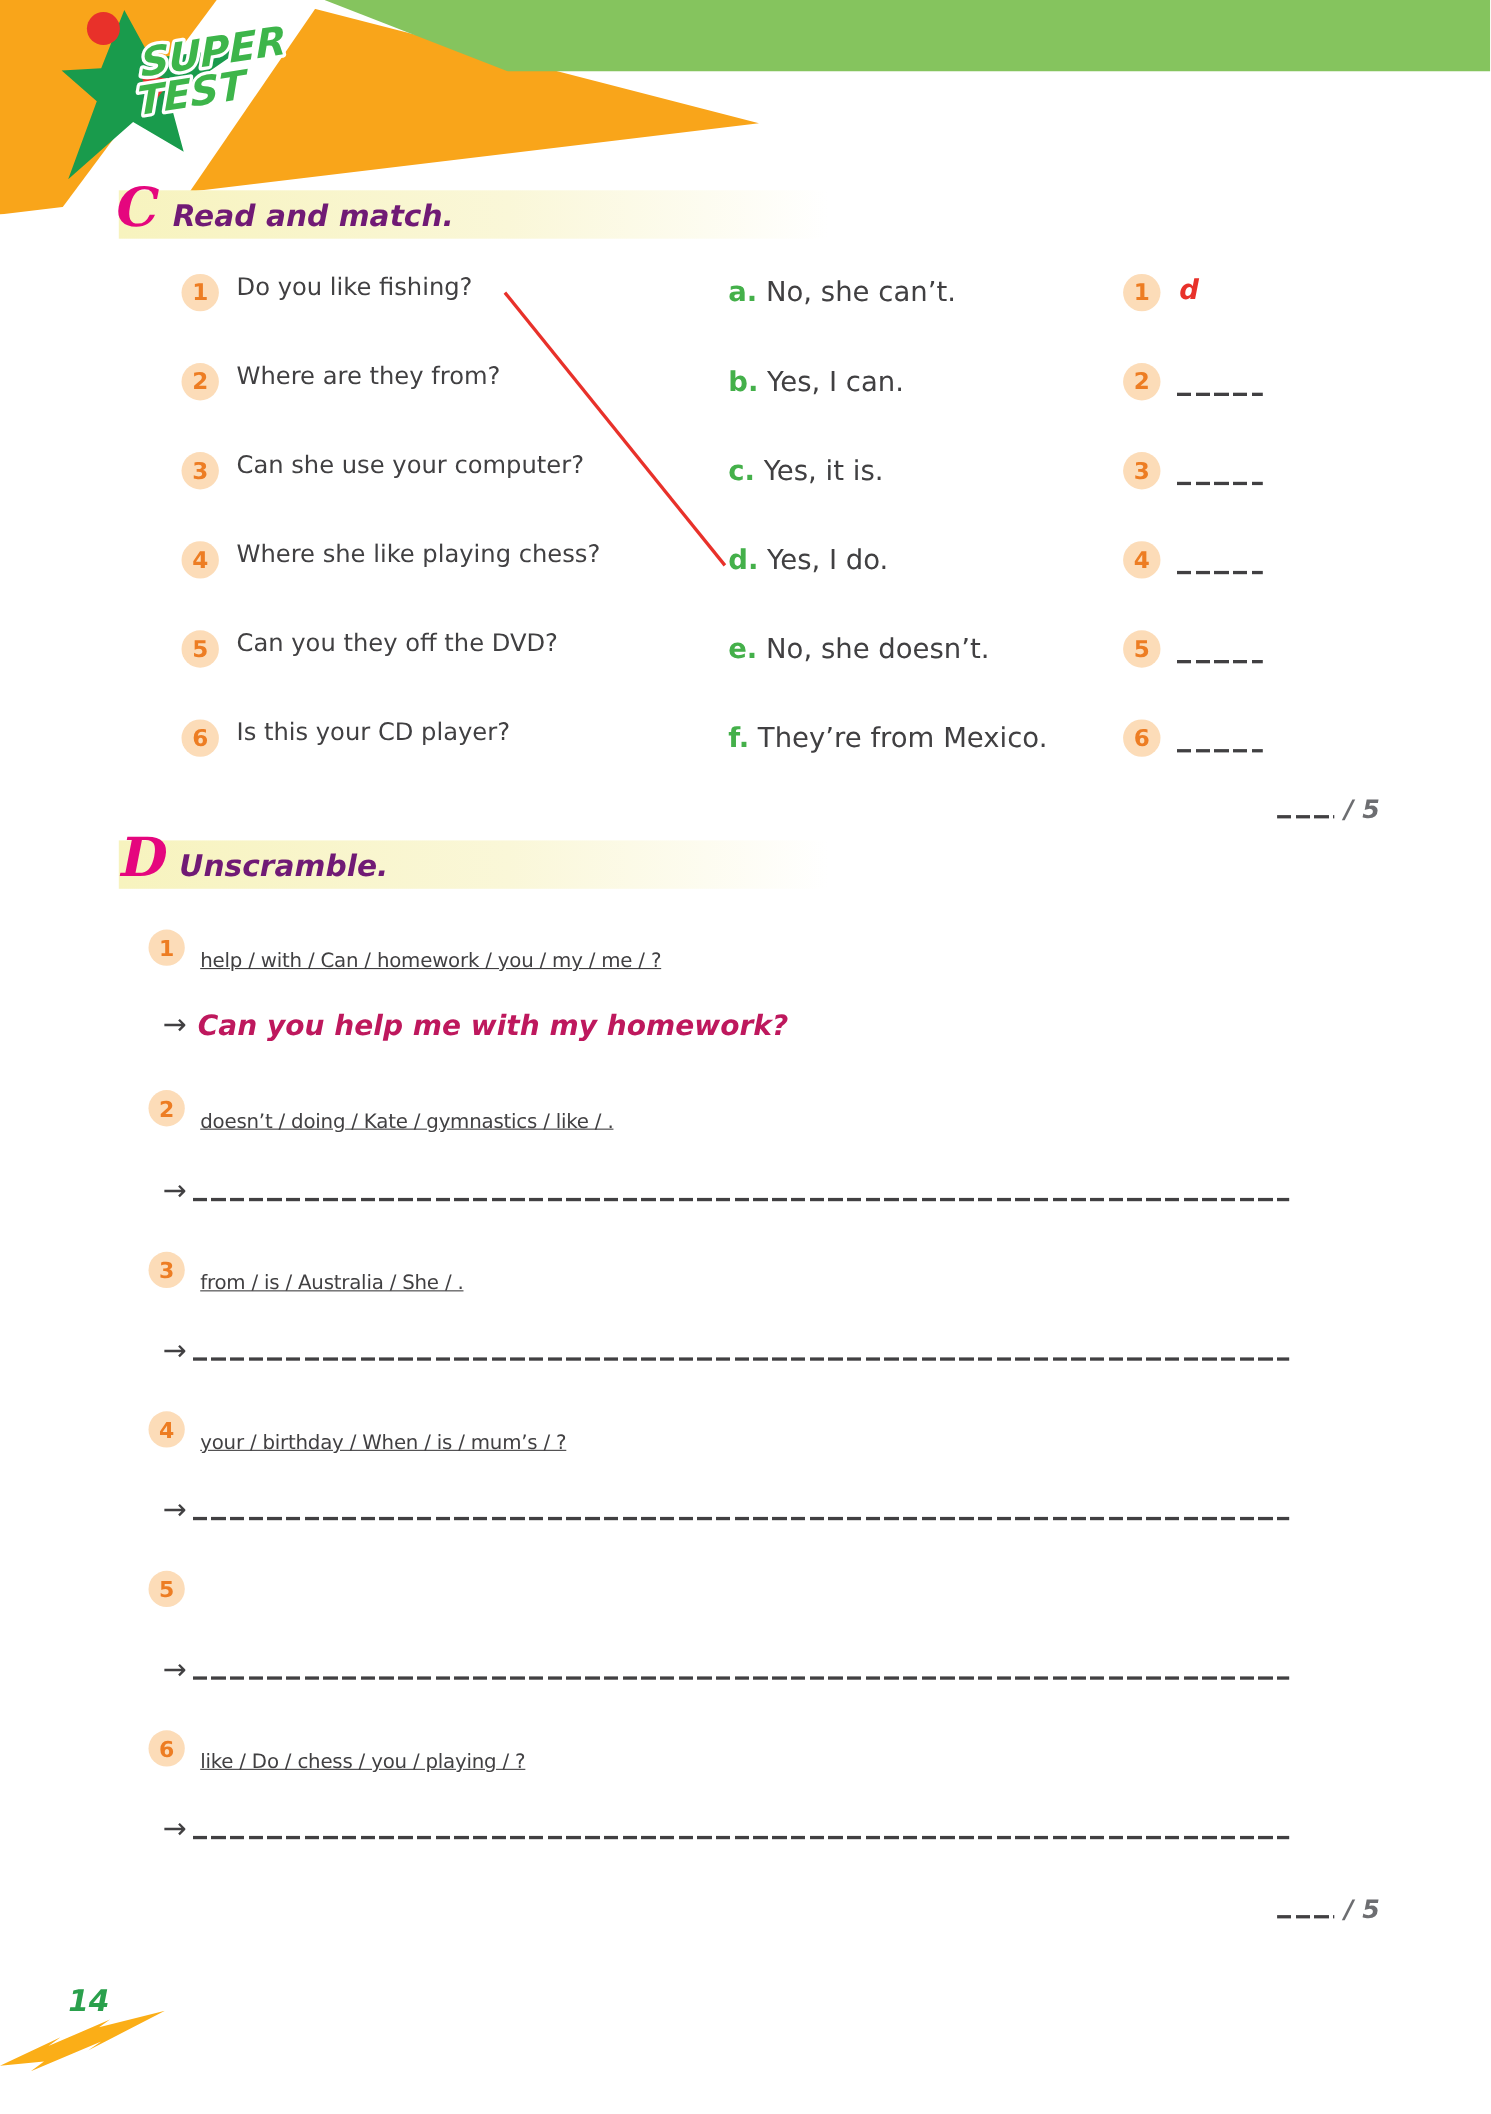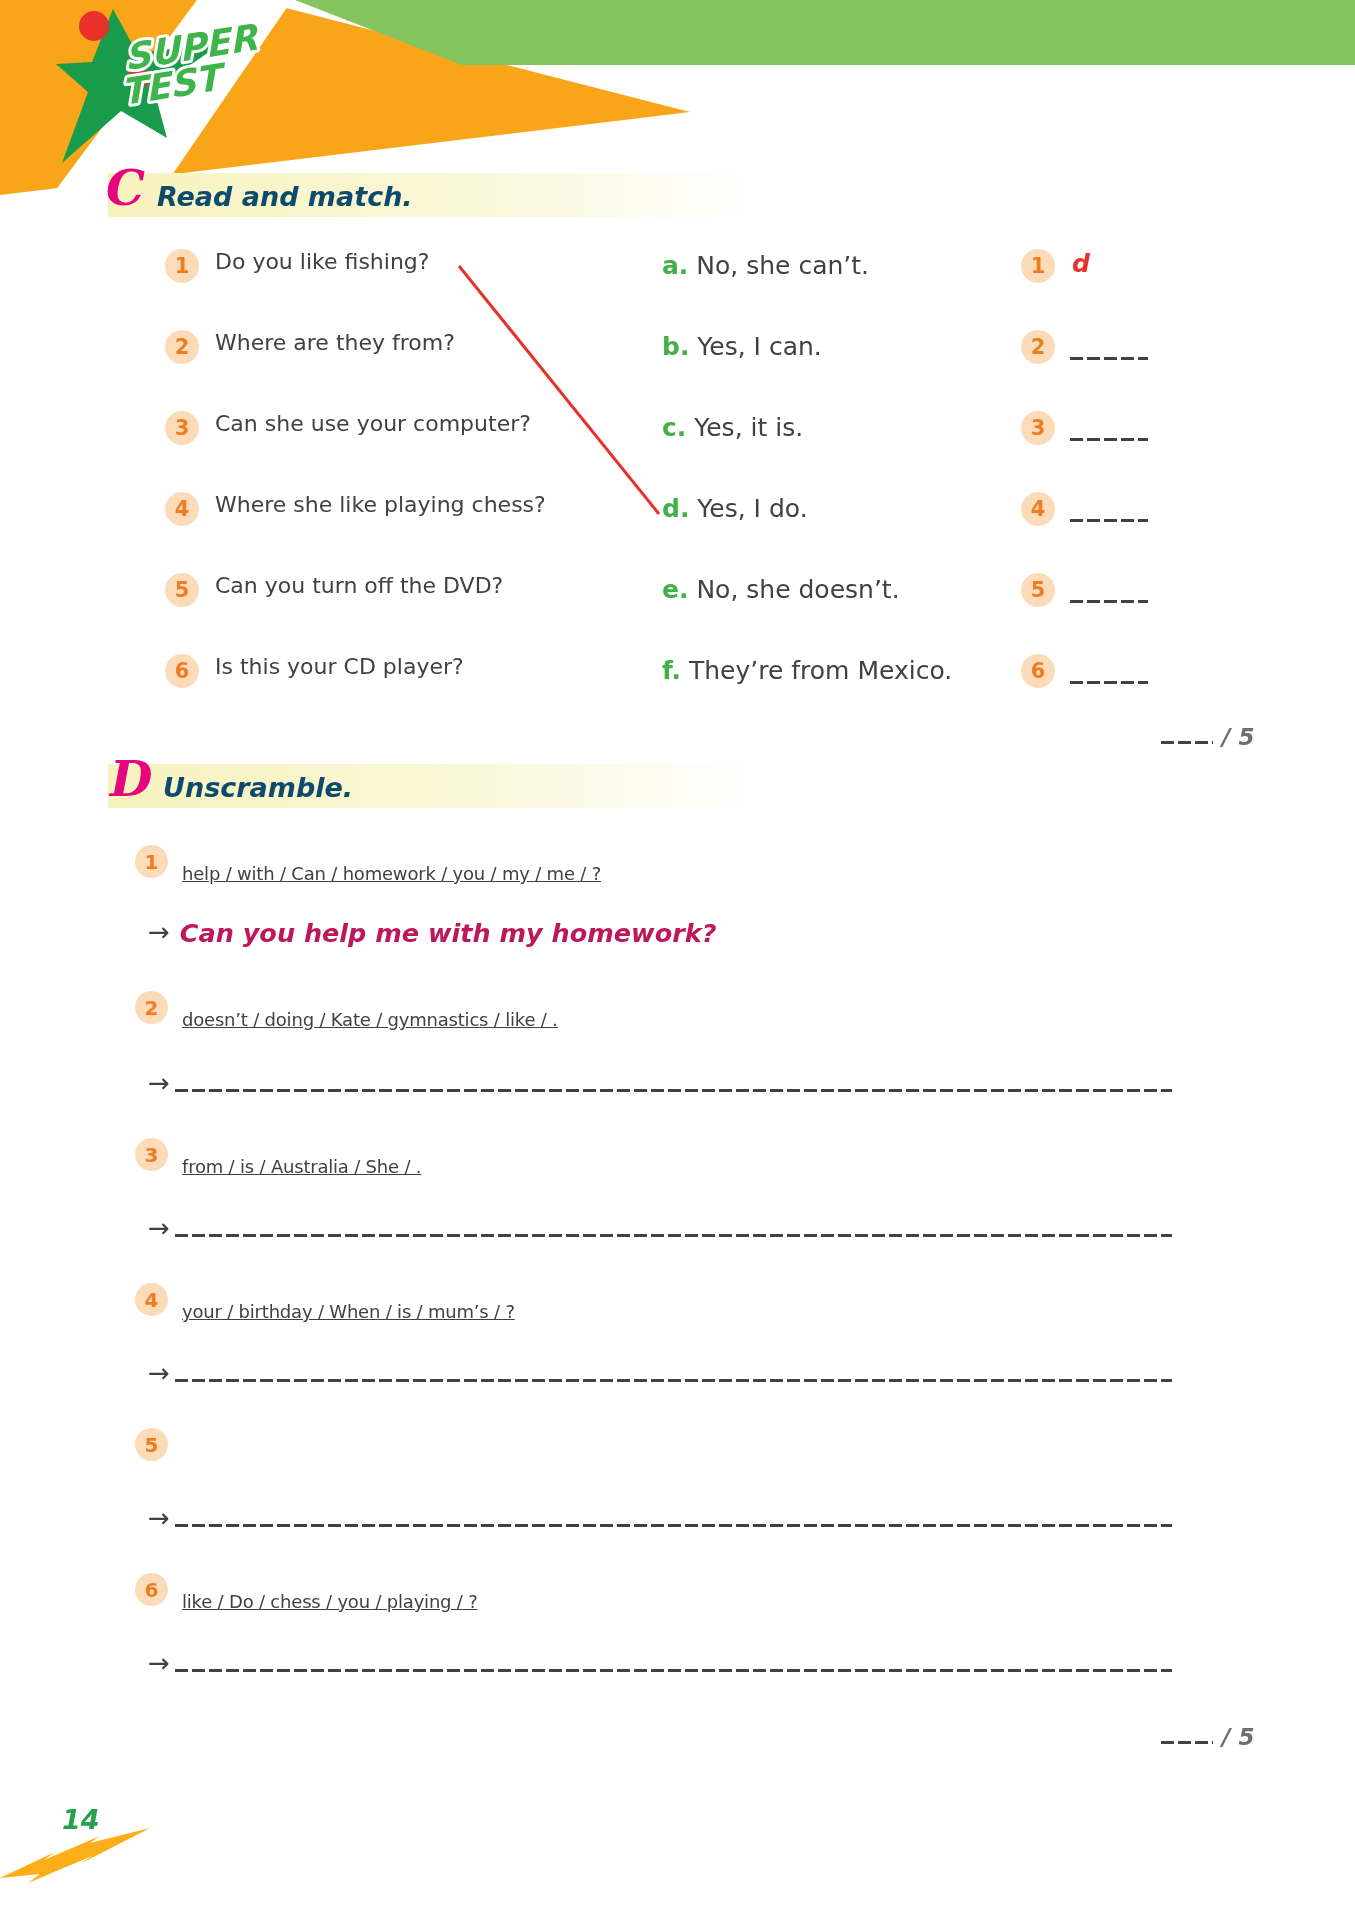--- a/index.html
+++ b/index.html
@@ -13,21 +13,21 @@
     clip-path:polygon(197px 0,292px 0,148px 210px,52px 195px);}
   .deco-green{position:absolute;left:0;top:0;width:1355px;height:70px;background:#85C45E;
     clip-path:polygon(295px 0,1355px 0,1355px 65px,462px 65px);}
   .logo-svg{position:absolute;left:24px;top:6px;}
 
   
   .hl-band{position:absolute;height:44px;width:645px;
     background:linear-gradient(90deg,#F7F3BE 0%,#FAF7D8 55%,rgba(250,247,216,0) 100%);}
   .big-letter{position:absolute;font-family:"DejaVu Serif","Liberation Serif",serif;
     font-style:italic;font-weight:bold;font-size:49px;color:#E5067E;line-height:1;}
-  .sec-title{position:absolute;font-size:27px;font-weight:bold;font-style:italic;color:#0c4a6e;}
+  .sec-title{position:absolute;font-size:27px;font-weight:bold;font-style:italic;color:#701a75;}
 
   
   .c-row{position:absolute;left:0;width:1355px;height:36px;}
   .num-circle{position:absolute;width:34px;height:34px;border-radius:50%;background:#FCDCB8;
     color:#ED7D23;font-weight:bold;font-size:21px;display:flex;align-items:center;justify-content:center;}
   .q-circle{left:165px;top:0;}
   .q-text{position:absolute;left:215px;top:0;font-size:22px;}
   .opt{position:absolute;left:662px;top:2px;font-size:25px;}
   .opt b{color:#44B04A;font-weight:bold;}
   .a-circle{left:1021px;top:0;}
@@ -102,21 +102,21 @@
   </div>
   <div class="c-row" style="top:492px;">
     <span class="num-circle q-circle">4</span>
     <span class="q-text">Where she like playing chess?</span>
     <span class="opt"><b>d.</b> <span>Yes, I do.</span></span>
     <span class="num-circle a-circle">4</span>
     <span class="dash ans-blank"></span>
   </div>
   <div class="c-row" style="top:573px;">
     <span class="num-circle q-circle">5</span>
-    <span class="q-text">Can you turn off the DVD?</span>
+    <span class="q-text">Can you they off the DVD?</span>
     <span class="opt"><b>e.</b> <span>No, she doesn’t.</span></span>
     <span class="num-circle a-circle">5</span>
     <span class="dash ans-blank"></span>
   </div>
   <div class="c-row" style="top:654px;">
     <span class="num-circle q-circle">6</span>
     <span class="q-text">Is this your CD player?</span>
     <span class="opt"><b>f.</b> <span>They’re from Mexico.</span></span>
     <span class="num-circle a-circle">6</span>
     <span class="dash ans-blank"></span>

